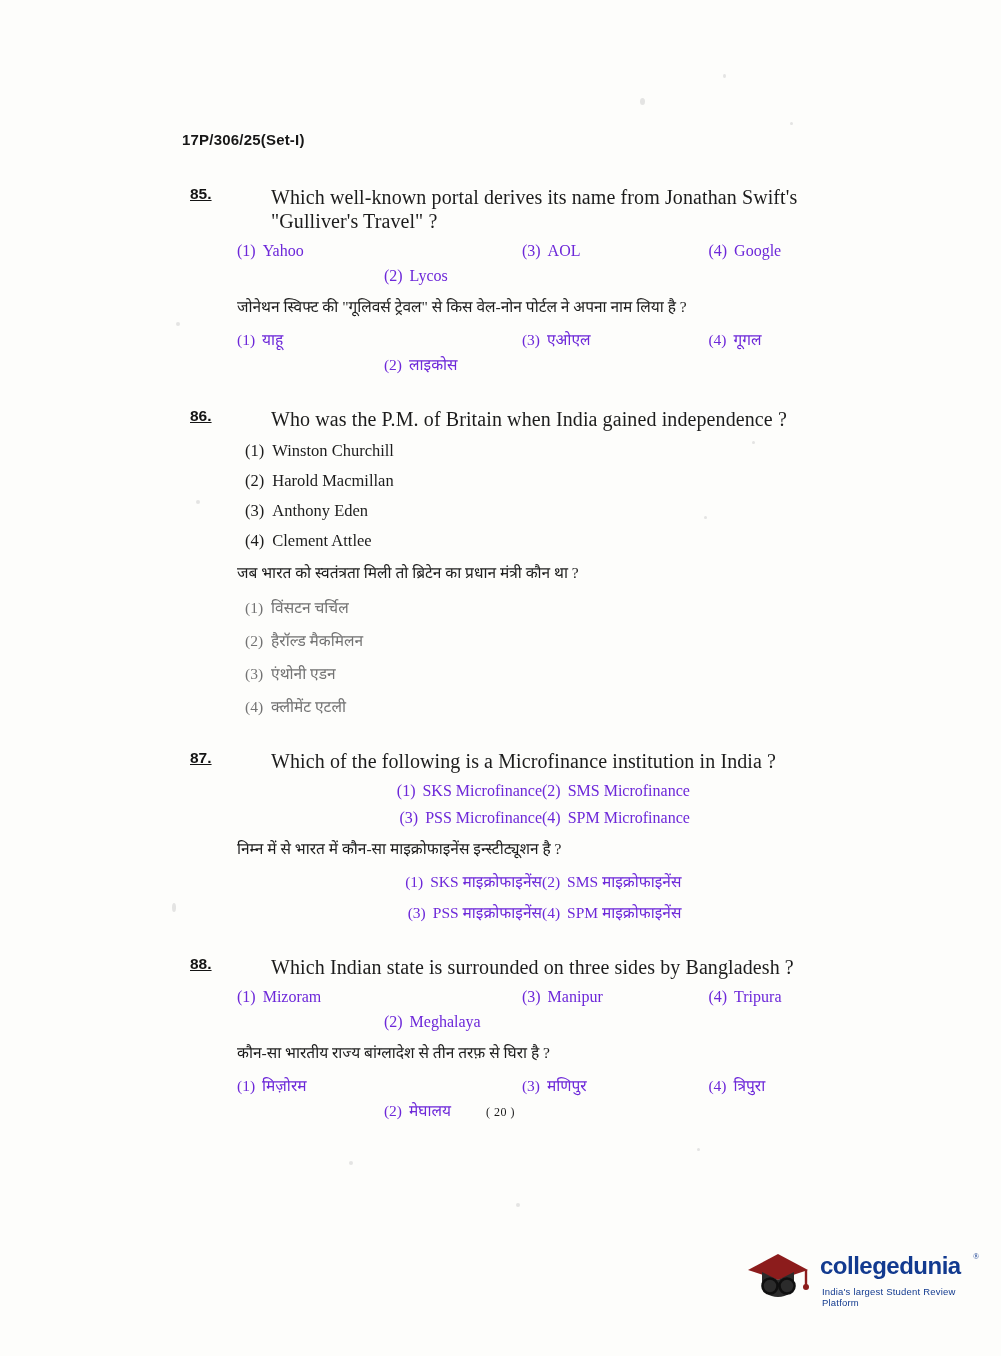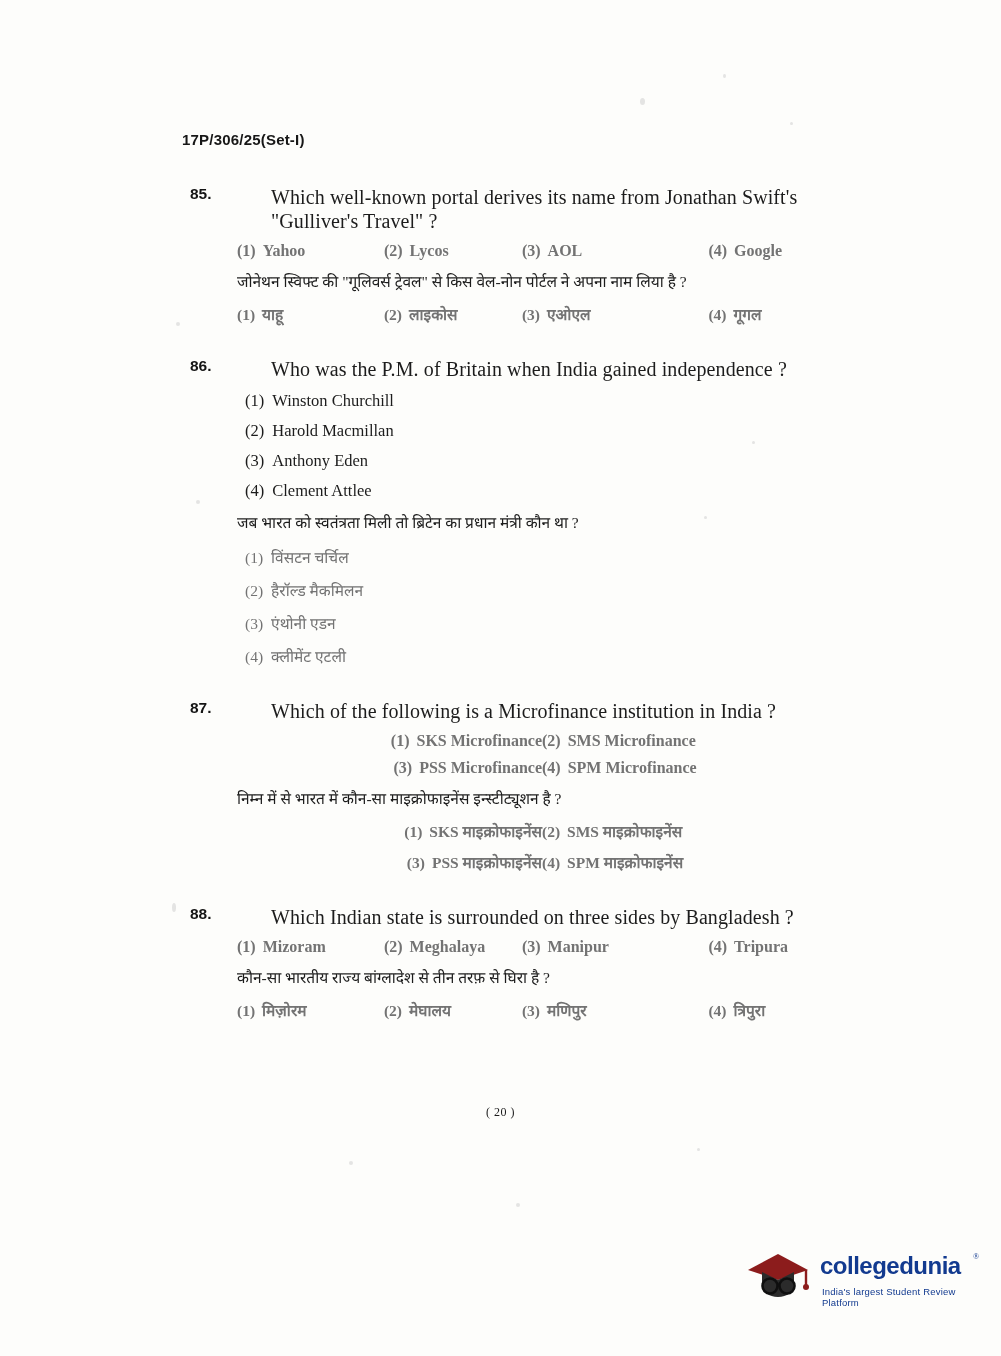--- a/index.html
+++ b/index.html
@@ -48,48 +48,48 @@
     margin-bottom: 6px;
   }
   .q-num {
     position: absolute;
     left: 8px;
     top: 0;
     font-family: "Liberation Sans", sans-serif;
     font-weight: bold;
     font-size: 15.5px;
     color: #141414;
+    text-decoration: underline;
   }
   .q-body {
     margin-left: 55px;
   }
   .q-text {
     font-size: 20px;
     line-height: 24px;
     color: #1c1c1c;
     letter-spacing: .1px;
     margin-left: 34px;
   }
   .opt-row {
     display: flex;
     margin-top: 9px;
   }
   .opt {
     font-size: 16px;
-    color: #737373;
+    color: #6d28d9;
     white-space: nowrap;
-    font-weight: bold;
   }
   .opt .n { margin-right: 7px; }
   .opt-hi {
     font-size: 15.5px;
   }
   
   .w4-a { width: 165px; }
-  .w4-b { width: 155px; }
+  .w4-b { width: 155px; margin-top: 25px; }
   .w4-c { width: 160px; }
   .w4-d { width: 150px; margin-left: 44px; }
   
   .w2-a { width: 305px; text-align: right; }
   .w2-b { width: 300px; }
   .stack-opt {
     margin-top: 10px;
     margin-left: 8px;
     font-size: 16.5px;
     color: #1c1c1c;

